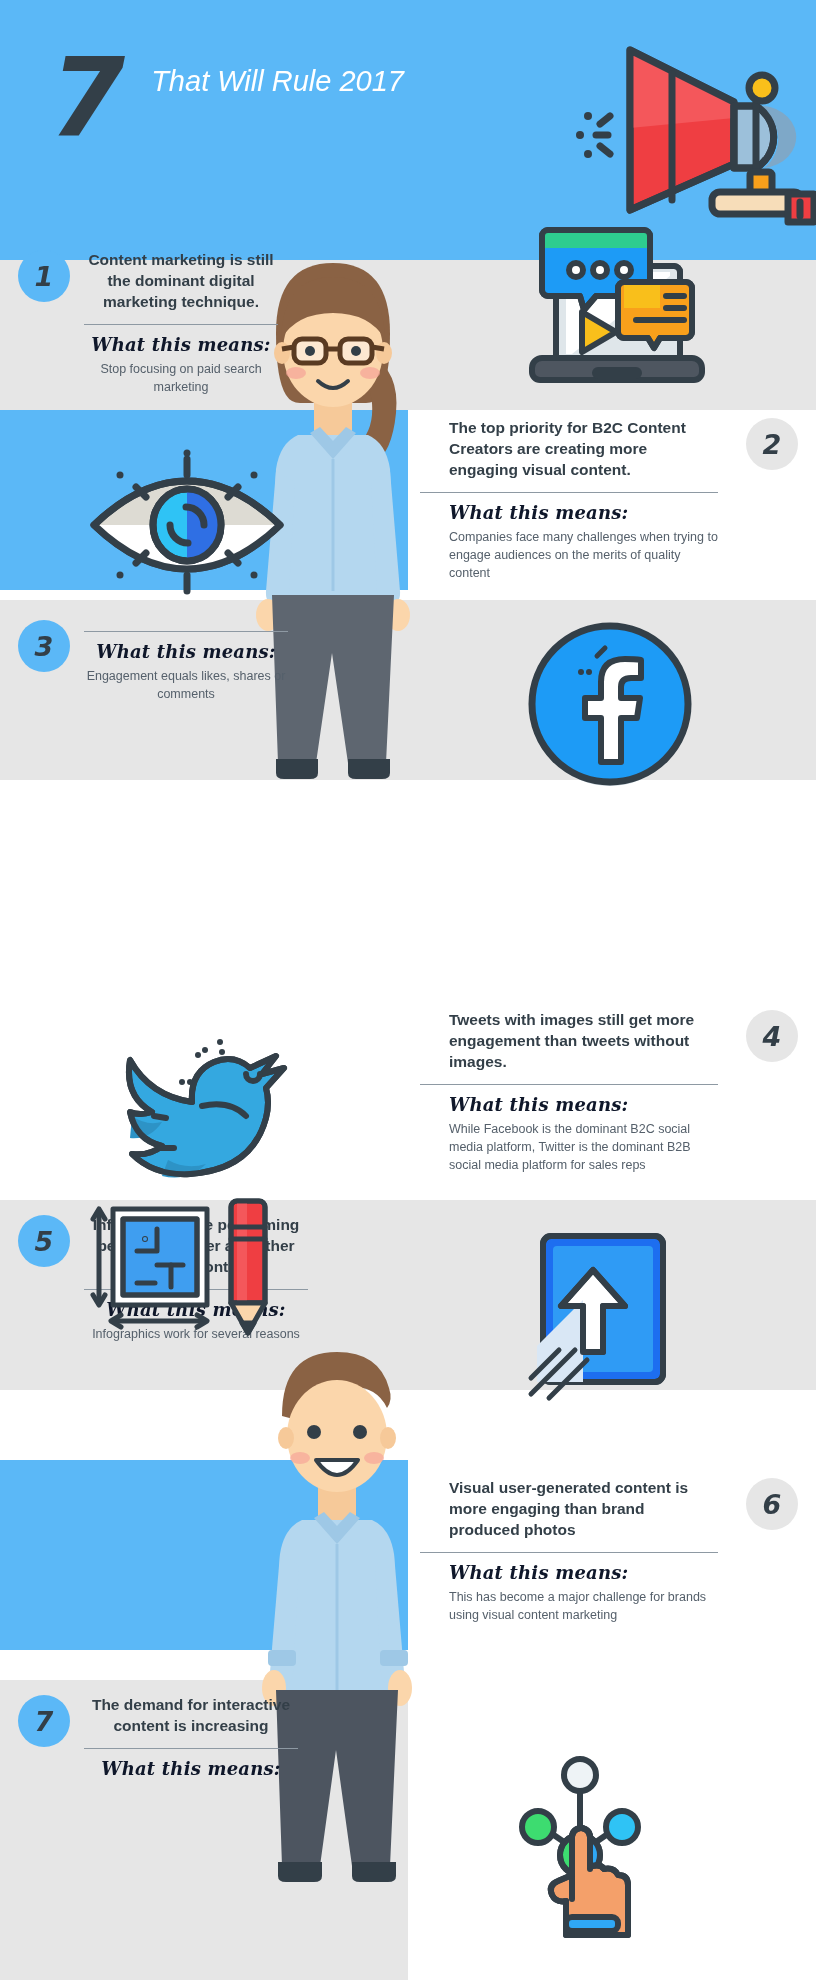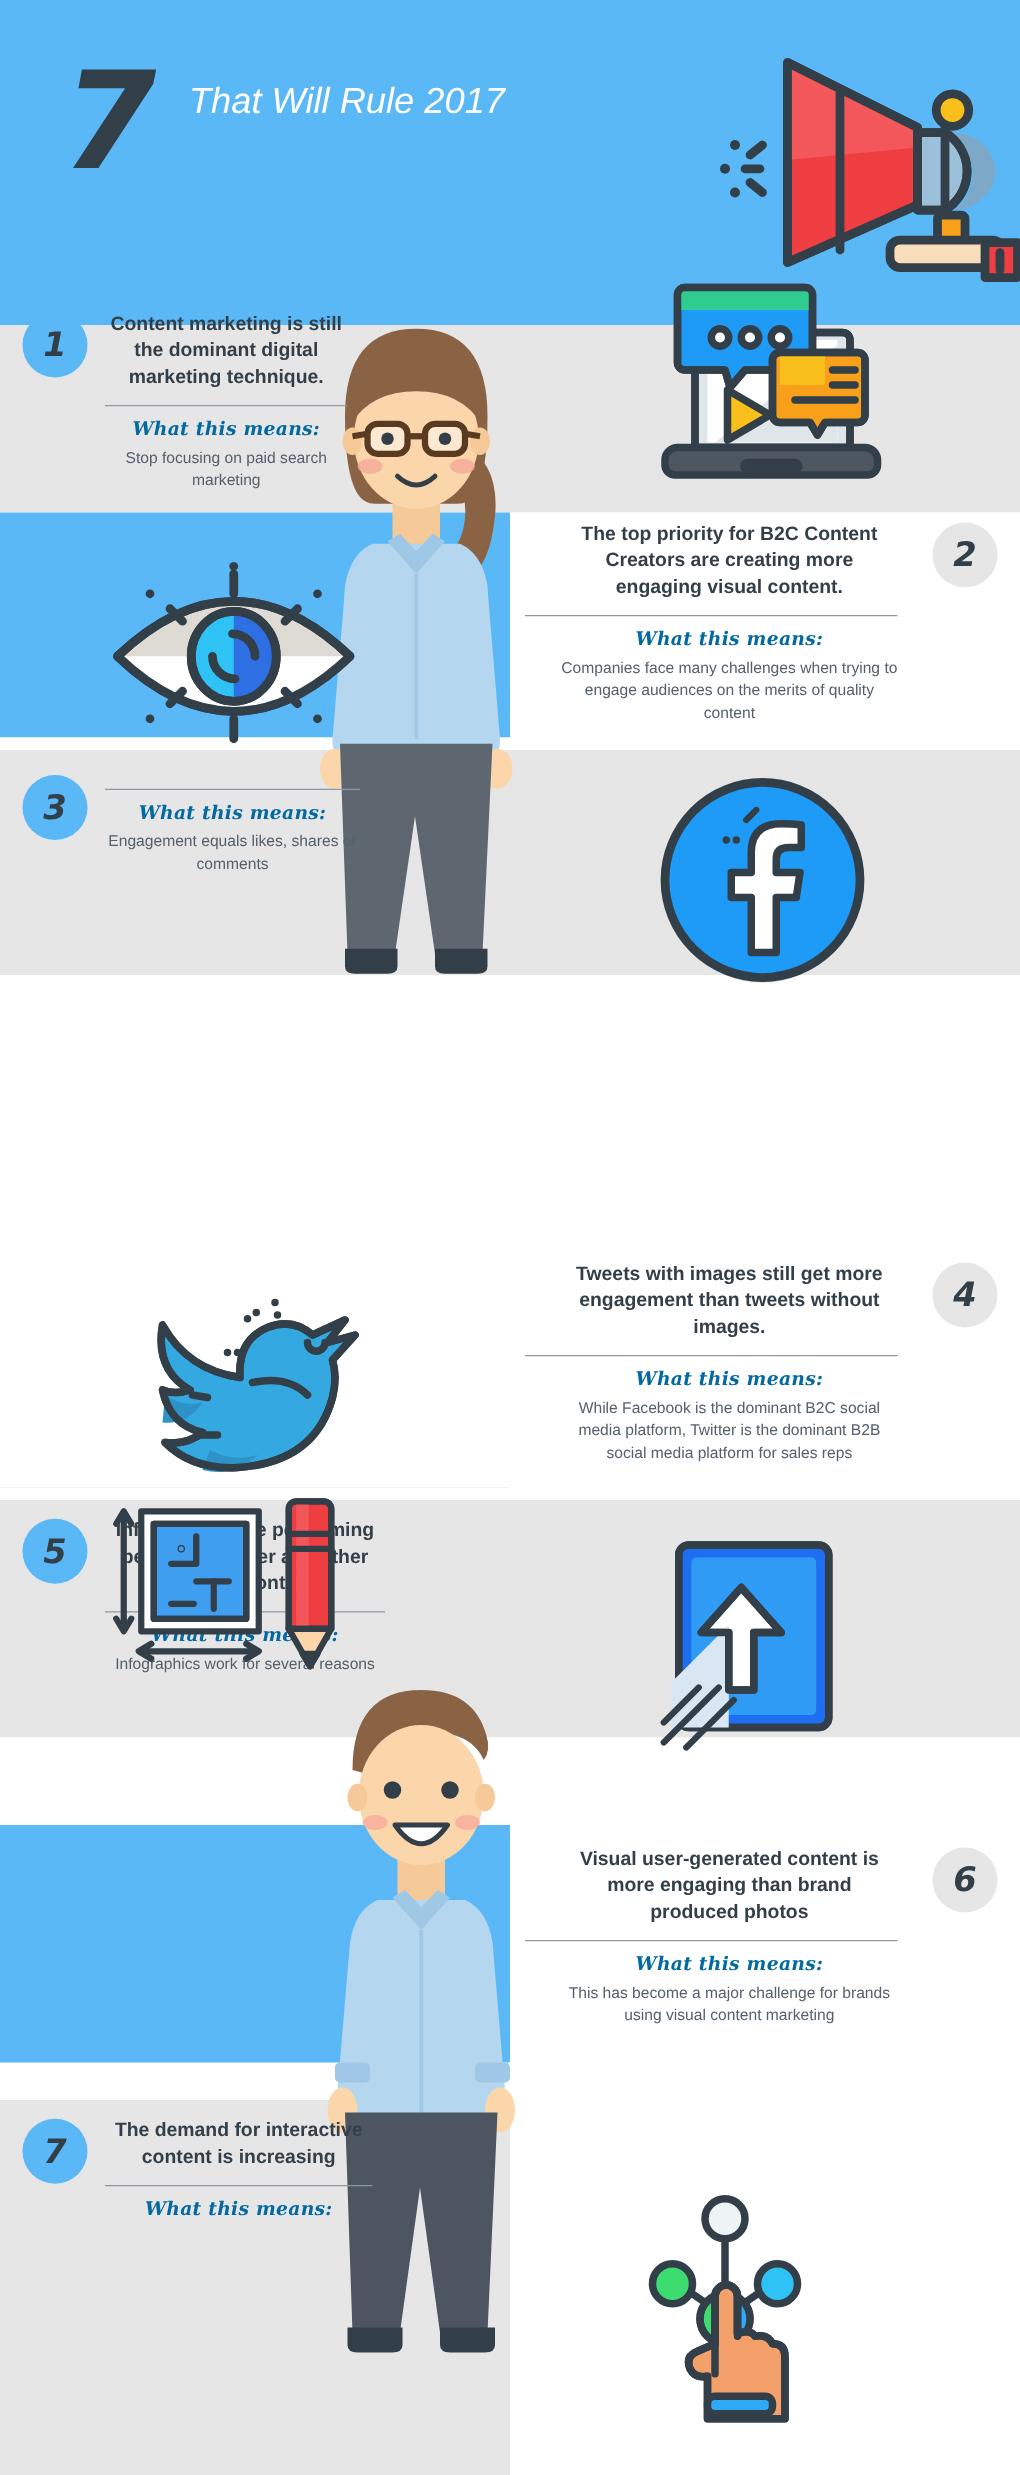--- a/index.html
+++ b/index.html
@@ -105,31 +105,31 @@
   .divider {
     height: 1px;
     background: #8e99a3;
     margin: 11px 0 9px 0;
     width: 100%;
   }
   .wtm {
     font-family: "DejaVu Serif", serif;
     font-style: italic;
     font-weight: bold;
-    font-size: 15px;
-    color: #0369a1;
+    font-size: 18px;
+    color: #0f172a;
     letter-spacing: 0.2px;
     margin-bottom: 5px;
   }
   .detail {
     font-size: 12.5px;
     color: #55606b;
     line-height: 1.45;
   }
-  .ta-right { text-align: center; margin-left: 29px; }
+  .ta-right { text-align: left; margin-left: 29px; }
   .ta-left  { text-align: center; }
 
   
   .illu { position: absolute; pointer-events: none; }
   .person { position: absolute; }
 
   svg { display: block; overflow: visible; }
 </style>
 </head>
 <body>

